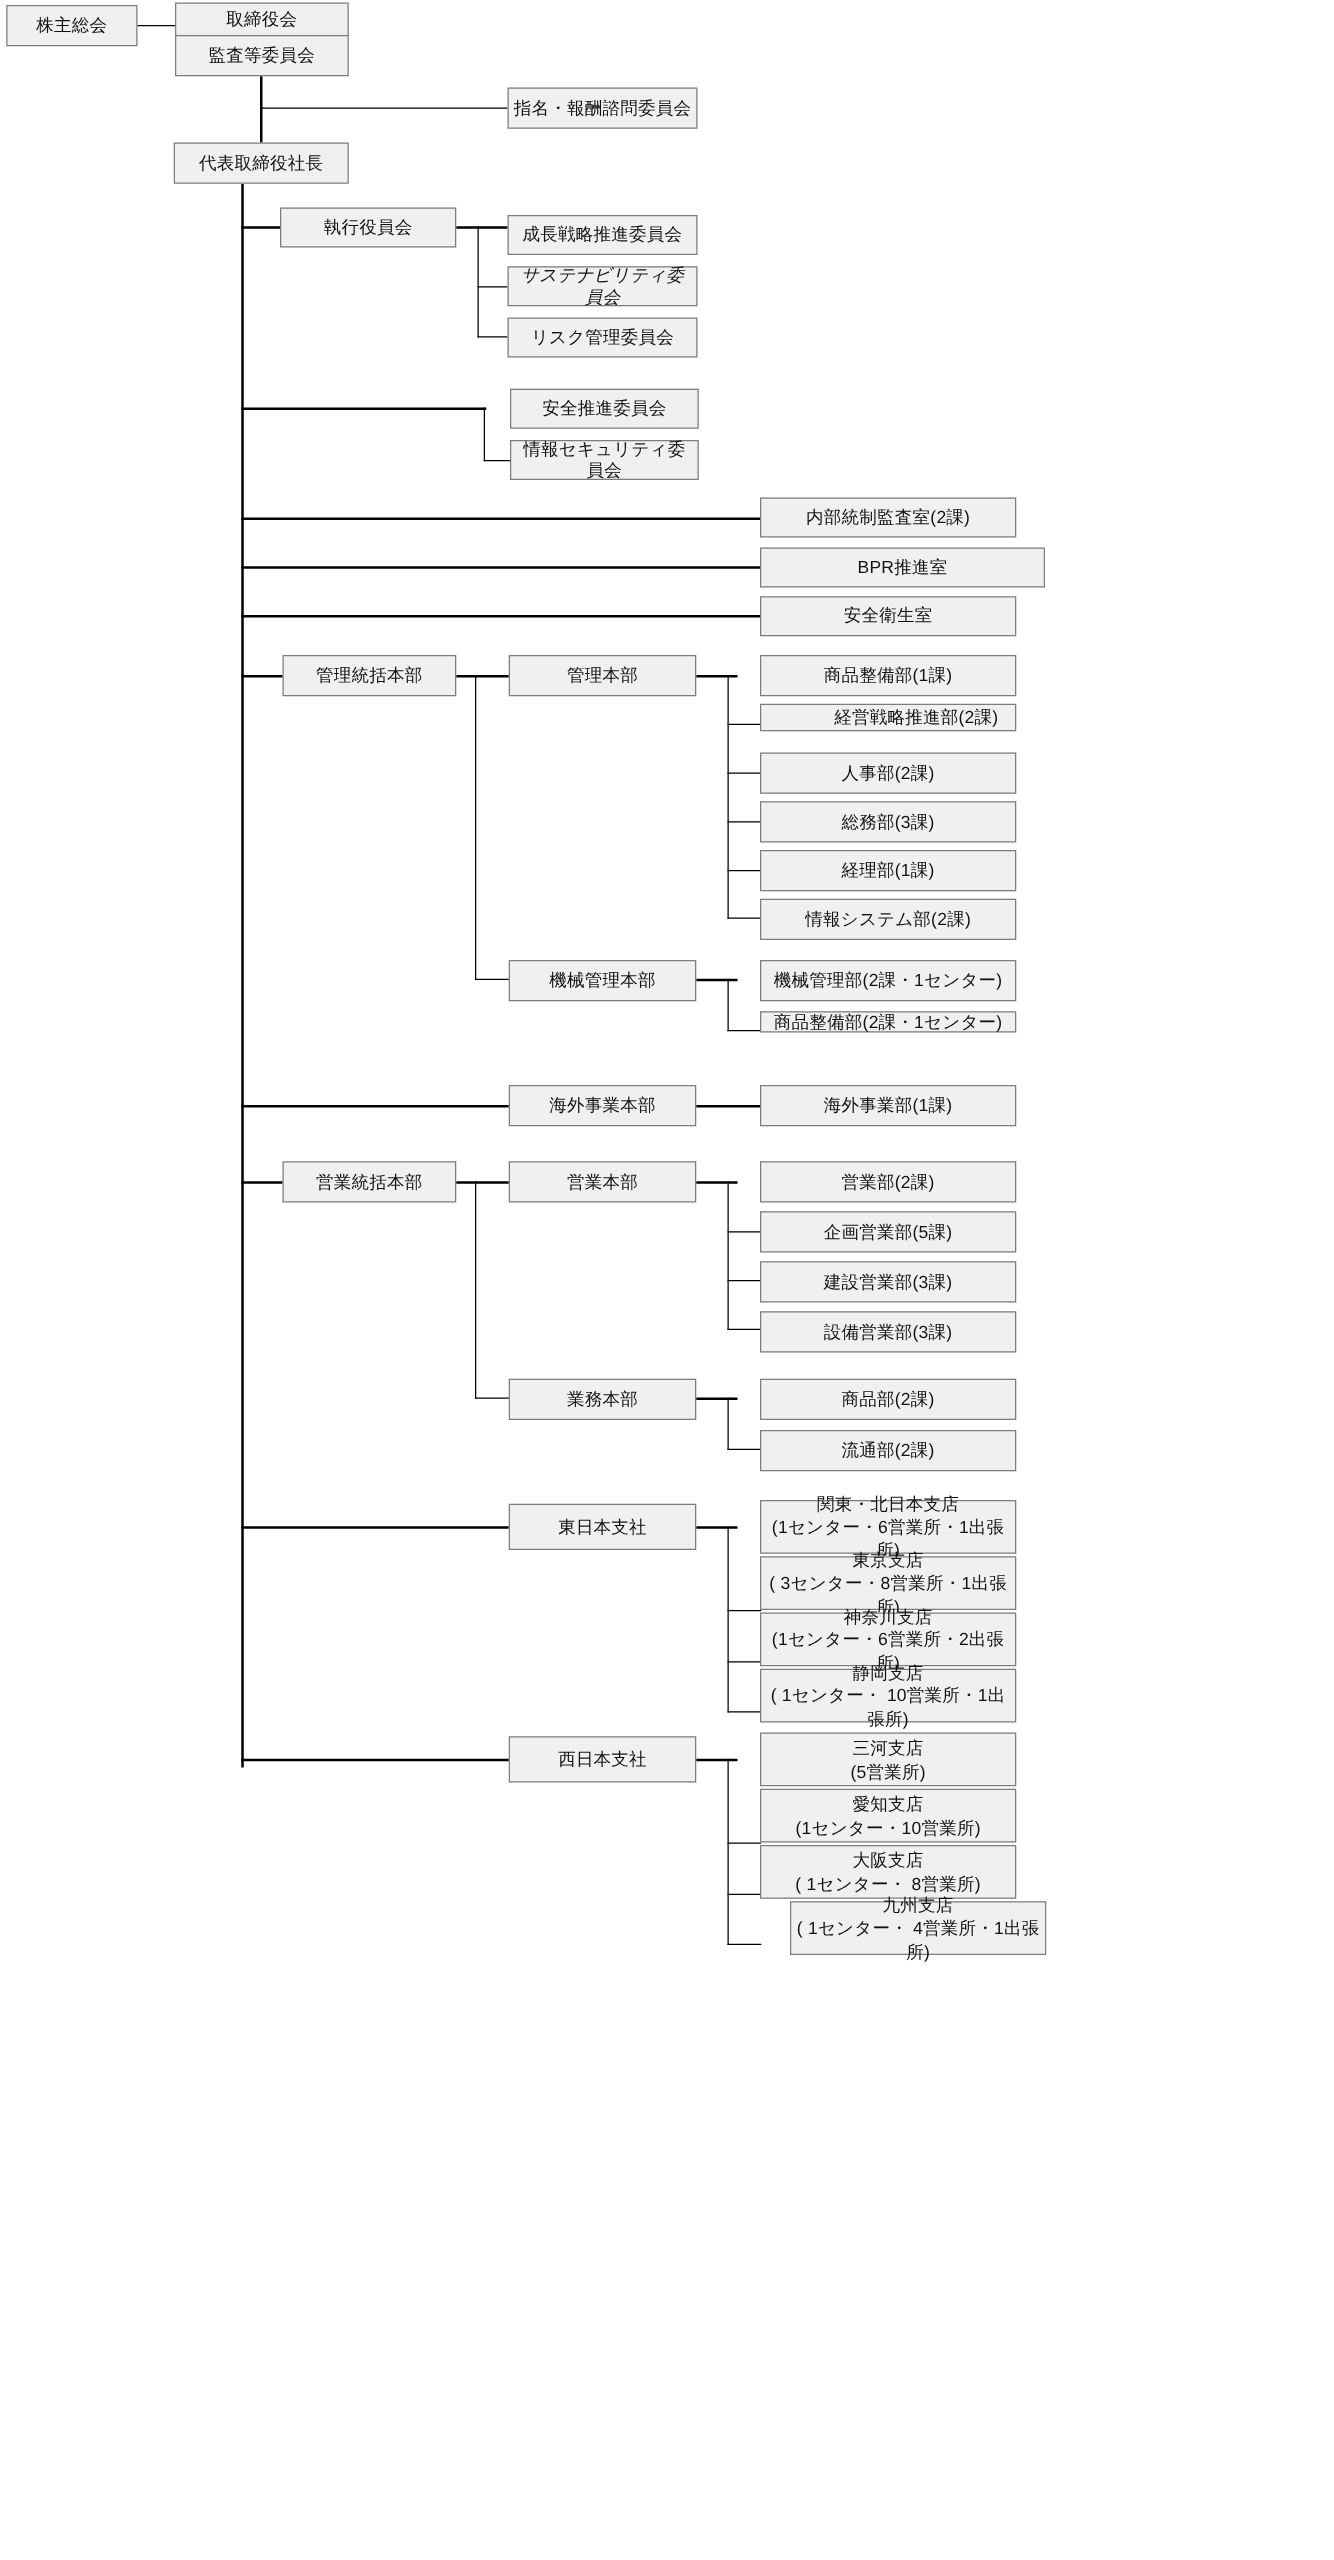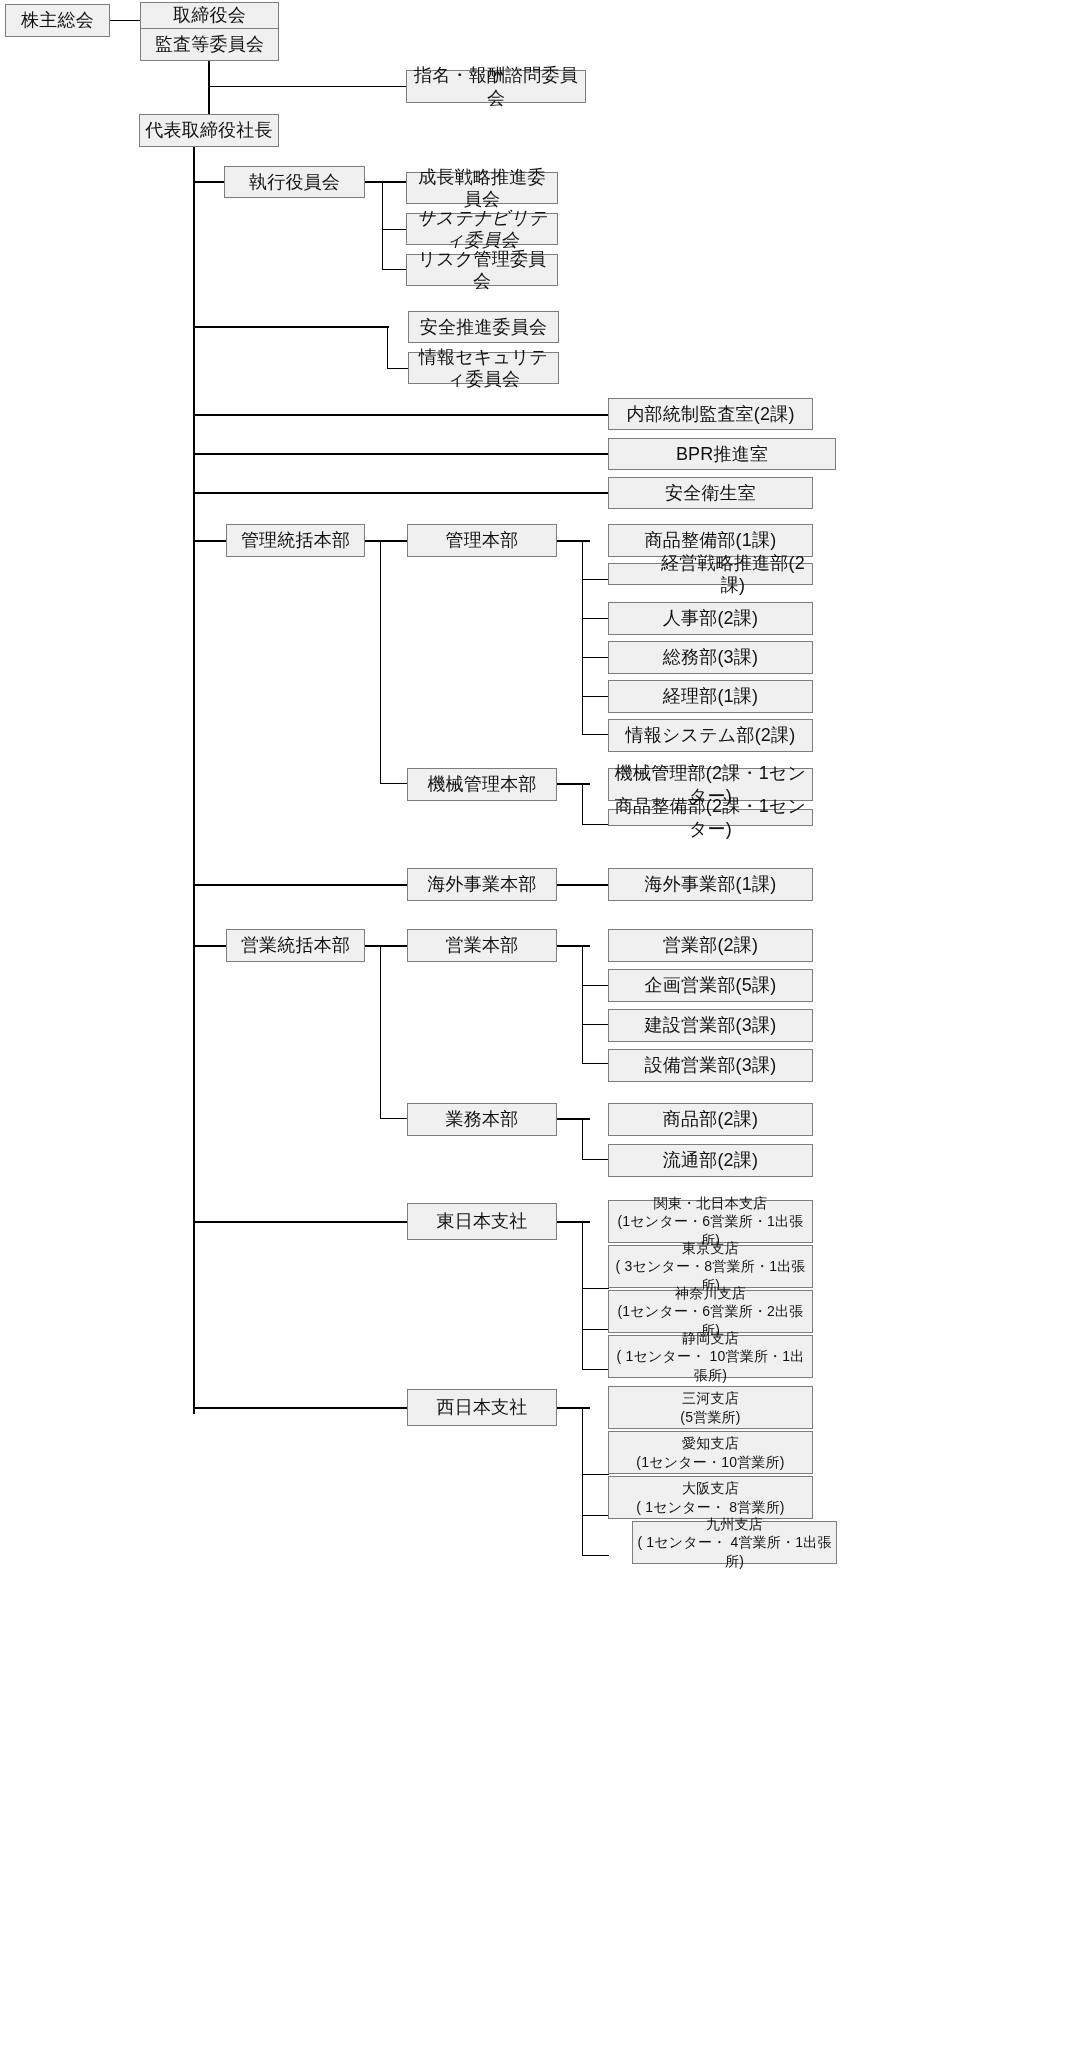--- a/index.html
+++ b/index.html
@@ -21,21 +21,21 @@
   
   .node {
     position: absolute;
     box-sizing: border-box;
     background: #f0f0f0;
     border: 1.5px solid #7d7d7d;
     display: flex;
     align-items: center;
     justify-content: center;
     text-align: center;
-    font-size: 18px;
+    font-size: 14px;
     line-height: 1.25;
     letter-spacing: 0.2px;
     color: #111111;
     padding: 0 3px;
     white-space: pre-line;
     z-index: 3;
   }
   .node.two-line {
     font-size: 14px;
     line-height: 1.32;
@@ -63,21 +63,21 @@
   <div class="node" style="left:5px;  top:4px;   width:105px; height:33px;">株主総会</div>
 
   <div class="ln thin h" style="left:108px; top:20px; width:34px;"></div>
 
   <div class="node stacked-top" style="left:140px; top:2px;  width:139px; height:27px;">取締役会</div>
   <div class="node" style="left:140px; top:28px; width:139px; height:33px;">監査等委員会</div>
 
   <div class="ln thick v" style="left:208px; top:60px; height:72px;"></div>
 
   <div class="ln thin h" style="left:208px; top:86px; width:200px;"></div>
-  <div class="node" style="left:406px; top:70px; width:180px; height:33px;">指名・報酬諮問委員会</div>
+  <div class="node" style="left:406px; top:70px; width:152px; height:33px;">指名・報酬諮問委員会</div>
 
   <div class="node" style="left:139px; top:114px; width:140px; height:33px;">代表取締役社長</div>
 
   <div class="ln thick v" style="left:193px; top:147px; height:1267px;"></div>
 
   <div class="ln thick h" style="left:193px; top:181px; width:32px;"></div>
   <div class="node" style="left:224px; top:166px; width:141px; height:32px;">執行役員会</div>
 
   <div class="ln thick h" style="left:364px; top:181px; width:44px;"></div>
   <div class="ln thin v" style="left:382px; top:181px; height:89px;"></div>

